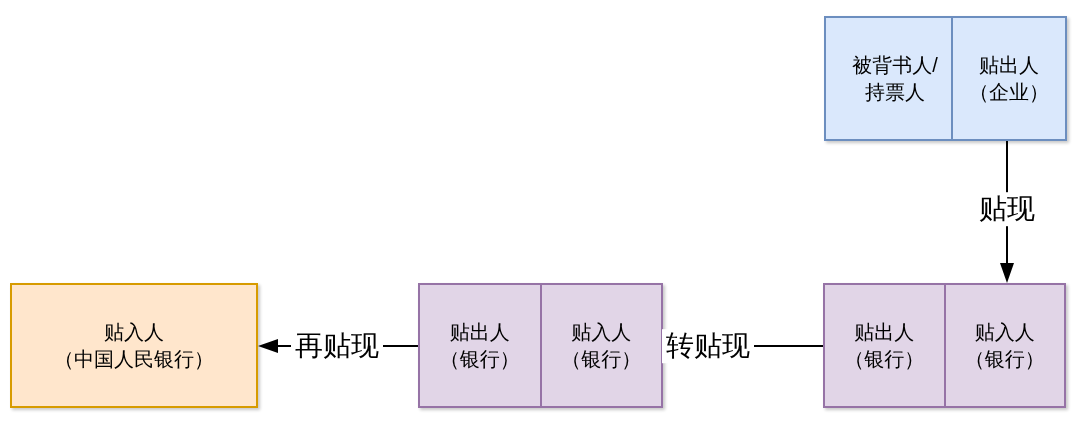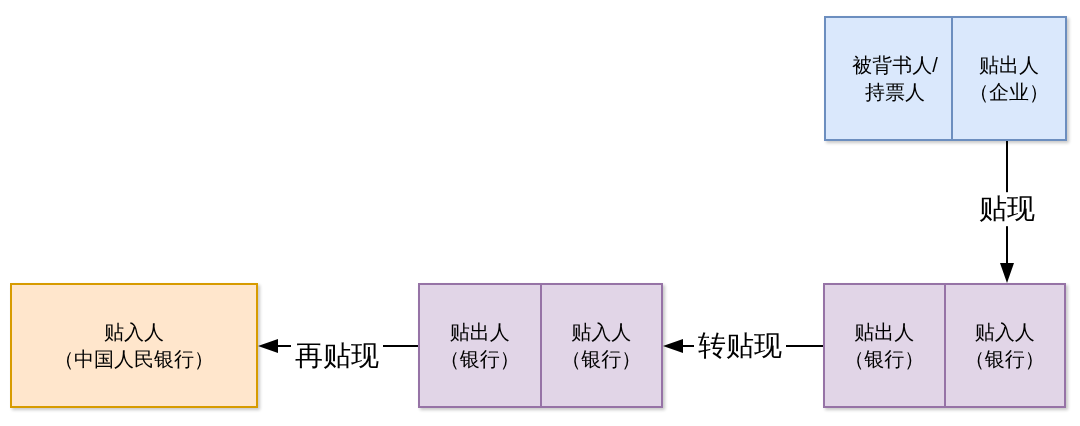--- a/index.html
+++ b/index.html
@@ -48,22 +48,22 @@
   .edge-label {
     position: absolute;
     transform: translate(-50%, -50%);
     background: #ffffff;
     padding: 0 4px;
     font-size: 28px;
     line-height: 1.2;
     white-space: nowrap;
   }
   #label-discount    { left: 1007px; top: 209px; }
-  #label-transfer    { left: 740px;  top: 346px; }
-  #label-rediscount  { left: 337px;  top: 356px; text-align: center; }
+  #label-transfer    { left: 708px;  top: 346px; }
+  #label-rediscount  { left: 337px;  top: 346px; text-align: center; }
 </style>
 </head>
 <body>
 
 <div class="canvas">
 
   <svg class="edges-svg" viewBox="0 0 1080 426">
 
     <g>
       <line x1="1007" y1="141" x2="1007" y2="266" stroke="#000000" stroke-width="2"></line>

